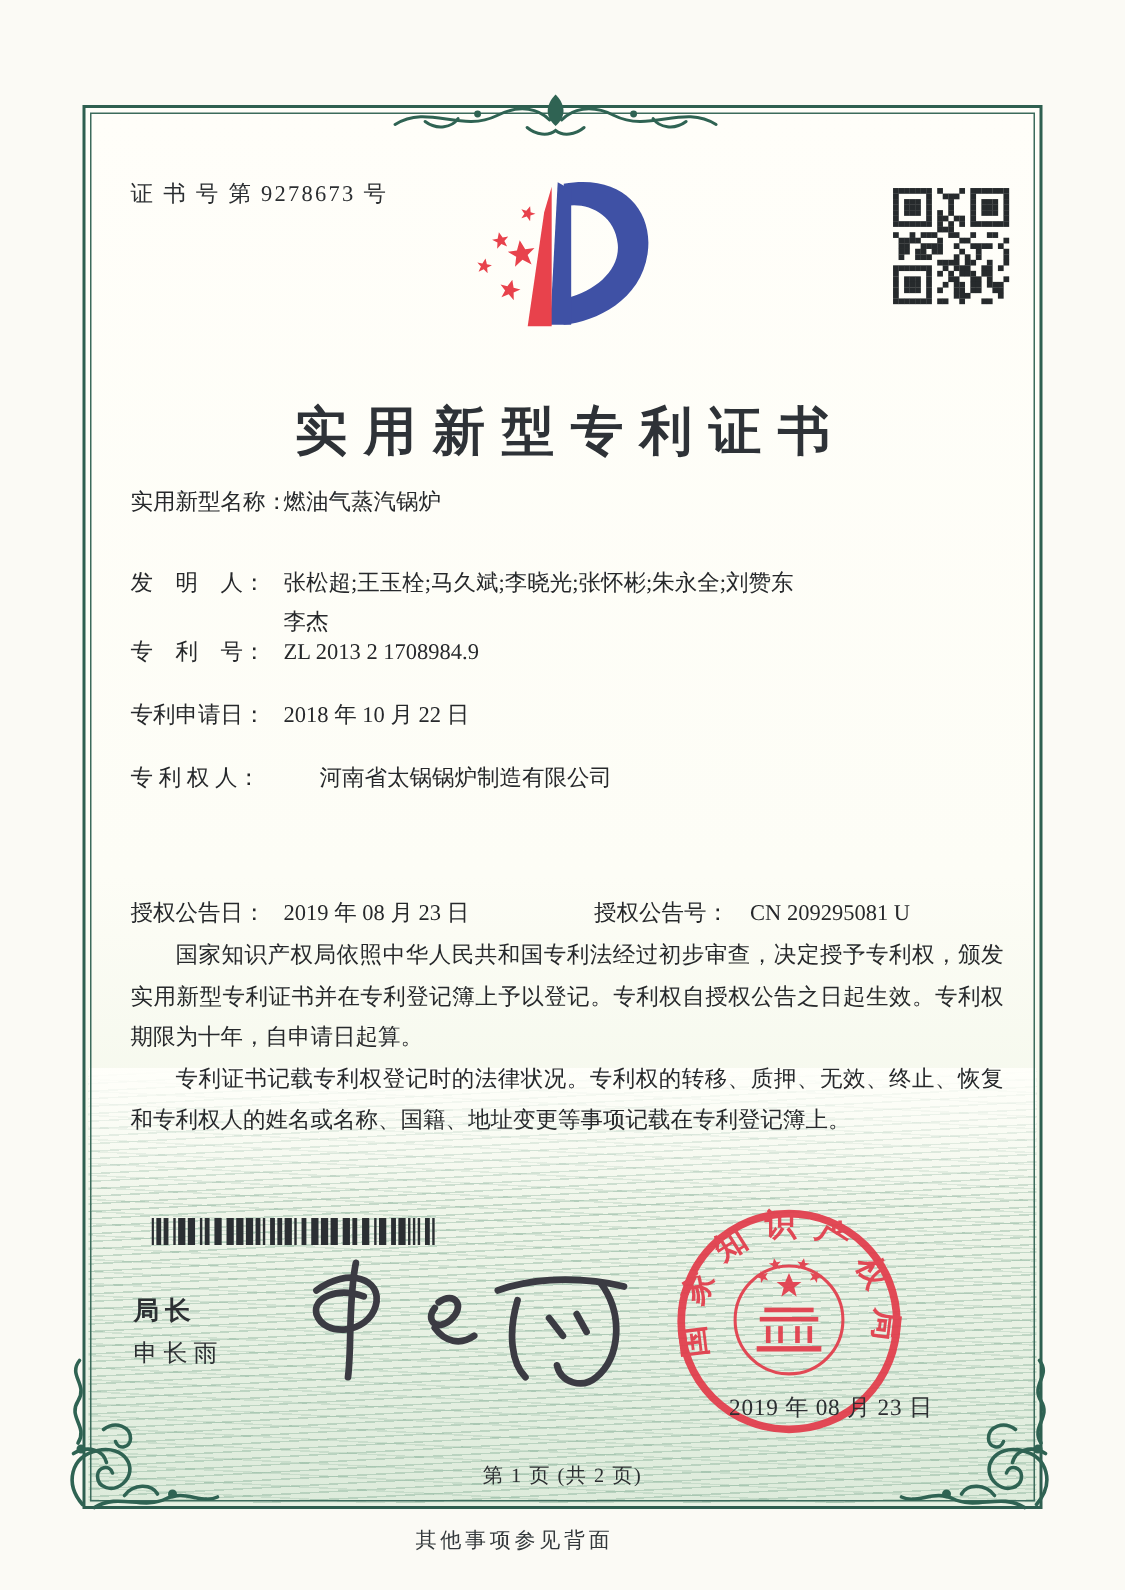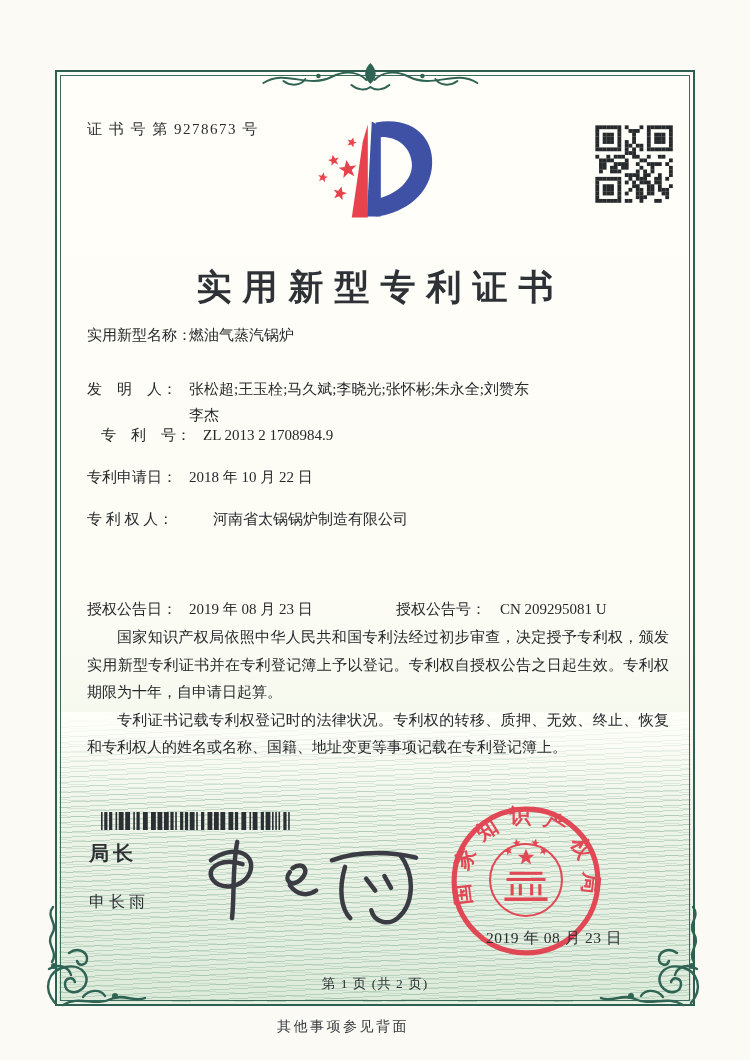--- a/index.html
+++ b/index.html
@@ -38,37 +38,37 @@
   .title{
     position:absolute;left:0;right:0;top:160px;text-align:center;
     font-size:35px;font-weight:600;letter-spacing:11px;color:#2e3237;text-indent:11px;margin-top:32px;
   }
   
   .field-row{position:absolute;left:30px;right:24px;display:flex;font-size:15px;line-height:26px;}
   .field-label{flex:none;width:102px;white-space:nowrap;}
   .field-value{flex:1;}
   .row-name{top:250px;}
   .row-inventors{top:304px;}
-  .row-patentno{top:350px;margin-left:14px;}
+  .row-patentno{top:350px;}
   .row-filing{top:392px;}
   .row-patentee{top:434px;gap:24px;}
   .row-address{top:480px;}
   .row-grant{top:524px;}
   .row-grant .field-value.v1{flex:none;width:182px;}
   .row-grant .field-label.l2{width:104px;margin-left:25px;}
   .block-line{display:block;}
   
   .body-text{
     position:absolute;left:30px;right:24px;top:552px;
     font-size:15px;line-height:27.5px;text-align:justify;color:#26282b;
   }
   .body-text p{margin:0;text-indent:2em;}
   
   .barcode{position:absolute;left:44px;top:740px;width:192px;height:18px;}
-  .sig-title{position:absolute;left:32px;top:768px;font-size:20px;font-weight:600;letter-spacing:4px;color:#2c3033;}
+  .sig-title{position:absolute;left:32px;top:790px;font-size:17px;font-weight:600;letter-spacing:4px;color:#2c3033;}
   .sig-name{position:absolute;left:32px;top:820px;font-size:16px;font-weight:400;letter-spacing:4px;color:#2c3033;}
   .sig-script{position:absolute;left:132px;top:762px;width:270px;height:92px;}
   .seal{position:absolute;left:392px;top:732px;width:154px;height:154px;opacity:0.92;}
   .seal-date{position:absolute;left:392px;top:856px;width:210px;text-align:center;font-size:15.5px;color:#2b2e31;letter-spacing:0.5px;}
   .page-num{position:absolute;left:0;right:0;top:903px;text-align:center;font-size:13.5px;letter-spacing:1px;color:#2b2e31;}
   .crest-top{position:absolute;left:50%;top:-13px;transform:translateX(-52%);width:230px;height:36px;}
   .ornament{position:absolute;width:110px;height:110px;bottom:-9px;}
   .ornament.left{left:-18px;}
   .ornament.right{right:-14px;transform:scaleX(-1);}
   .back-note{position:absolute;left:0;right:64px;top:1018px;text-align:center;font-size:14px;letter-spacing:2.5px;color:#33383b;}

